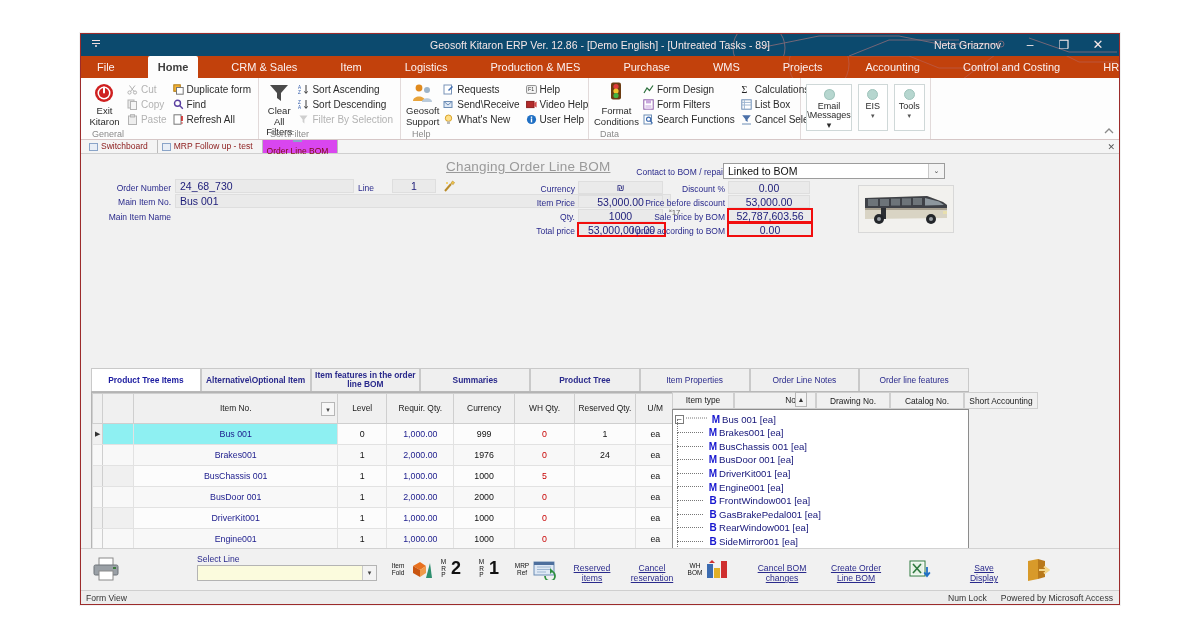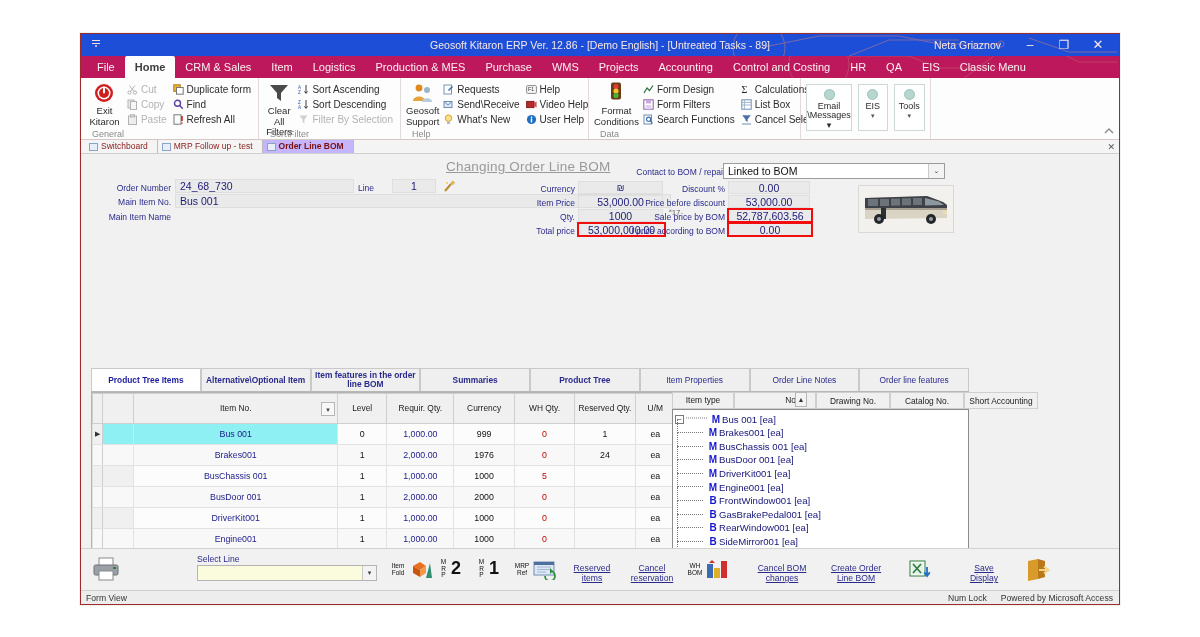--- a/index.html
+++ b/index.html
@@ -19,21 +19,21 @@
   
   #app-window {
     position:absolute; left:80px; top:33px; width:1040px; height:572px;
     background:#f1f1f1;
     border:1px solid #9c2b2b;
     box-shadow:0 0 0 1px rgba(0,0,0,.05);
     overflow:hidden;
   }
   
   #titlebar {
-    position:relative; height:22px; background:#1d4ed8; overflow:hidden;
+    position:relative; height:22px; background:#0c4a6e; overflow:hidden;
   }
   #titlebar .deco {
     position:absolute; right:0; top:0; width:420px; height:22px;
     opacity:.55;
   }
   #titlebar .qat {
     position:absolute; left:8px; top:4px; width:14px; height:14px;
     color:#f3dede; font-size:9px; text-align:center; line-height:14px;
     letter-spacing:0px;
   }
@@ -49,22 +49,22 @@
   #titlebar .wbtns {
     position:absolute; right:4px; top:0; height:22px; display:flex; align-items:center;
   }
   #titlebar .wbtn {
     width:34px; height:22px; line-height:22px; text-align:center;
     color:#f7e9e9; font-size:12px;
   }
   #titlebar .wbtn.close { font-size:13px; }
   
   #ribbon-tabs {
-    position:relative; height:22px; background:#be185d;
-    display:flex; align-items:flex-end; padding-left:6px; overflow:hidden;
+    position:relative; height:22px; background:#c2410c;
+    display:flex; align-items:flex-end; padding-left:6px; overflow:hidden;gap:23px;
   }
   #ribbon-tabs .deco2 {
     position:absolute; right:0; top:-14px; width:360px; height:40px; opacity:.5;
   }
   .rtab {
     position:relative; height:22px; line-height:22px; padding:0 10px;
     color:#fbf1f1; font-size:11px; white-space:nowrap; z-index:2;
   }
   .rtab.active {
     background:#fdfdfd; color:#3d3d3d; font-weight:bold;
@@ -116,21 +116,21 @@
     border-bottom:1px solid #cfcfcf; display:flex; align-items:flex-start;
     padding-left:4px;
   }
   .dtab {
     height:13px; line-height:13px; font-size:8.5px; color:#8b1a1a;
     padding:0 9px 0 4px; display:flex; align-items:center; gap:3px;
     background:#f4f4f4;
     border-right:1px solid #bcbcbc;
     transform:skewX(0deg);
   }
-  .dtab.active { background:#c4b5fd; color:#7a1010; font-weight:bold; }
+  .dtab.active { background:#d946ef; color:#7a1010; font-weight:normal;flex-direction:column; }
   .dtab .tico {
     width:9px; height:8px; background:#e8eef6; border:1px solid #8aa4c8; display:block;
   }
   #doc-close { position:absolute; right:4px; bottom:1px; font-size:9px; color:#555; }
   
   #form-canvas {
     position:relative; height:calc(572px - 22px - 22px - 62px - 14px);
     background:#f1f1f1; overflow:hidden;
   }
   #form-inner {

